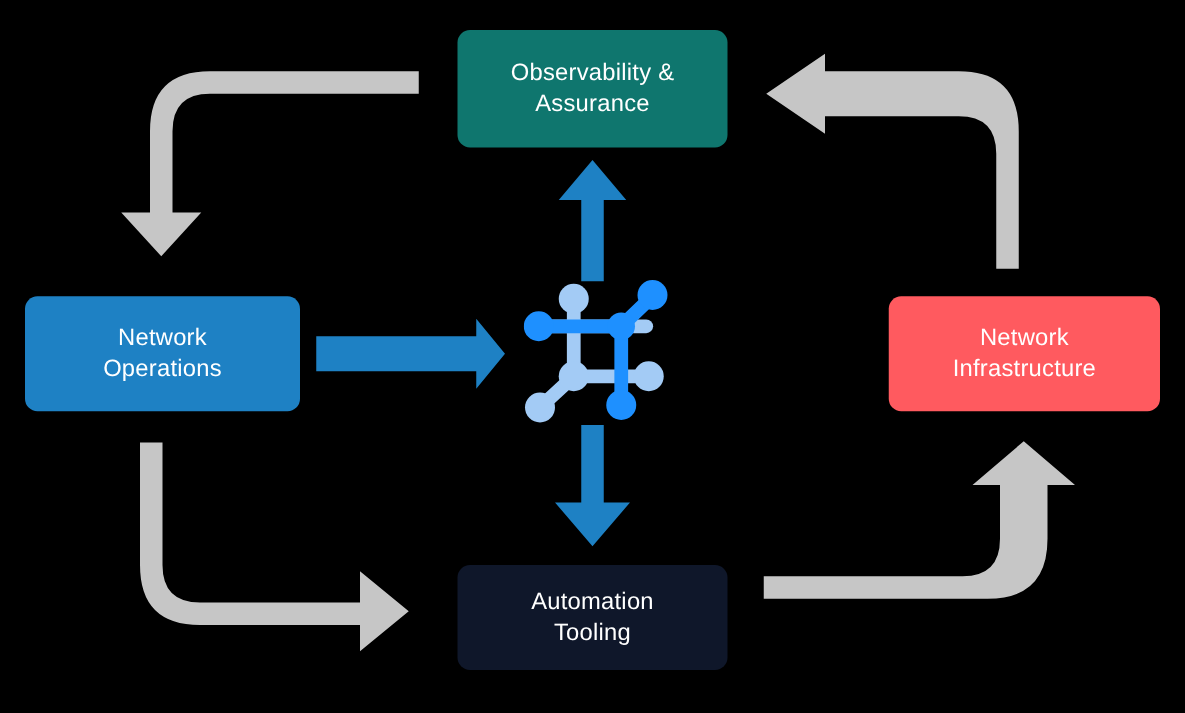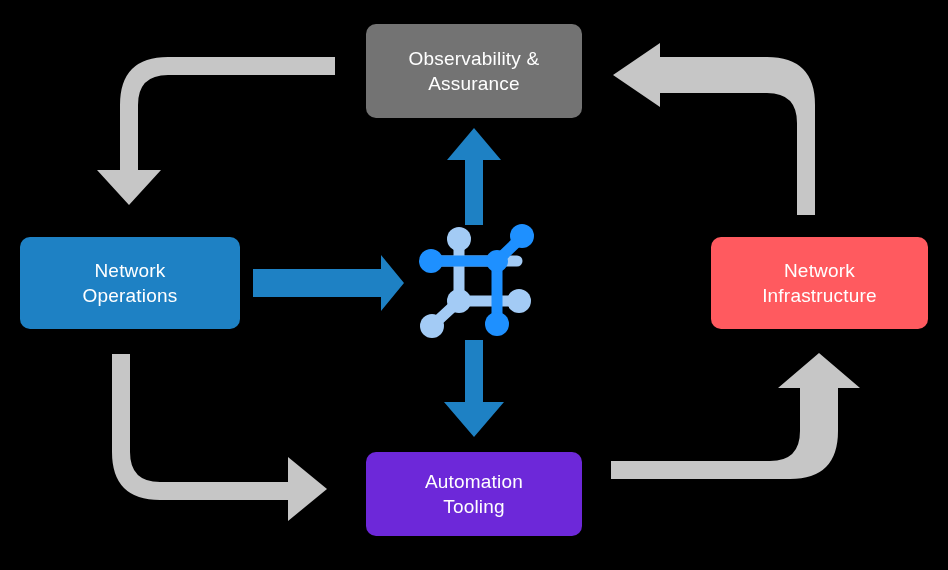--- a/index.html
+++ b/index.html
@@ -122,33 +122,33 @@
     </g>
 
     <g fill="#1E90FF">
       <circle cx="12" cy="42" r="12"></circle>
       <circle cx="78" cy="42" r="11"></circle>
       <circle cx="103" cy="17" r="12"></circle>
       <circle cx="78" cy="105" r="12"></circle>
     </g>
   </svg>
 
-  <div class="node-box" id="box-observability" style="background:#737373">
+  <div class="node-box" id="box-observability" style="background:#0f766e">
     <span class="node-label">Observability &amp;
 Assurance</span>
   </div>
 
   <div class="node-box" id="box-operations" style="background:#1E81C4">
     <span class="node-label">Network
 Operations</span>
   </div>
 
   <div class="node-box" id="box-infrastructure" style="background:#FF5A5F">
     <span class="node-label">Network
 Infrastructure</span>
   </div>
 
-  <div class="node-box" id="box-automation" style="background:#6d28d9">
+  <div class="node-box" id="box-automation" style="background:#0f172a">
     <span class="node-label">Automation
 Tooling</span>
   </div>
 
 </div>
 
 </body></html>

